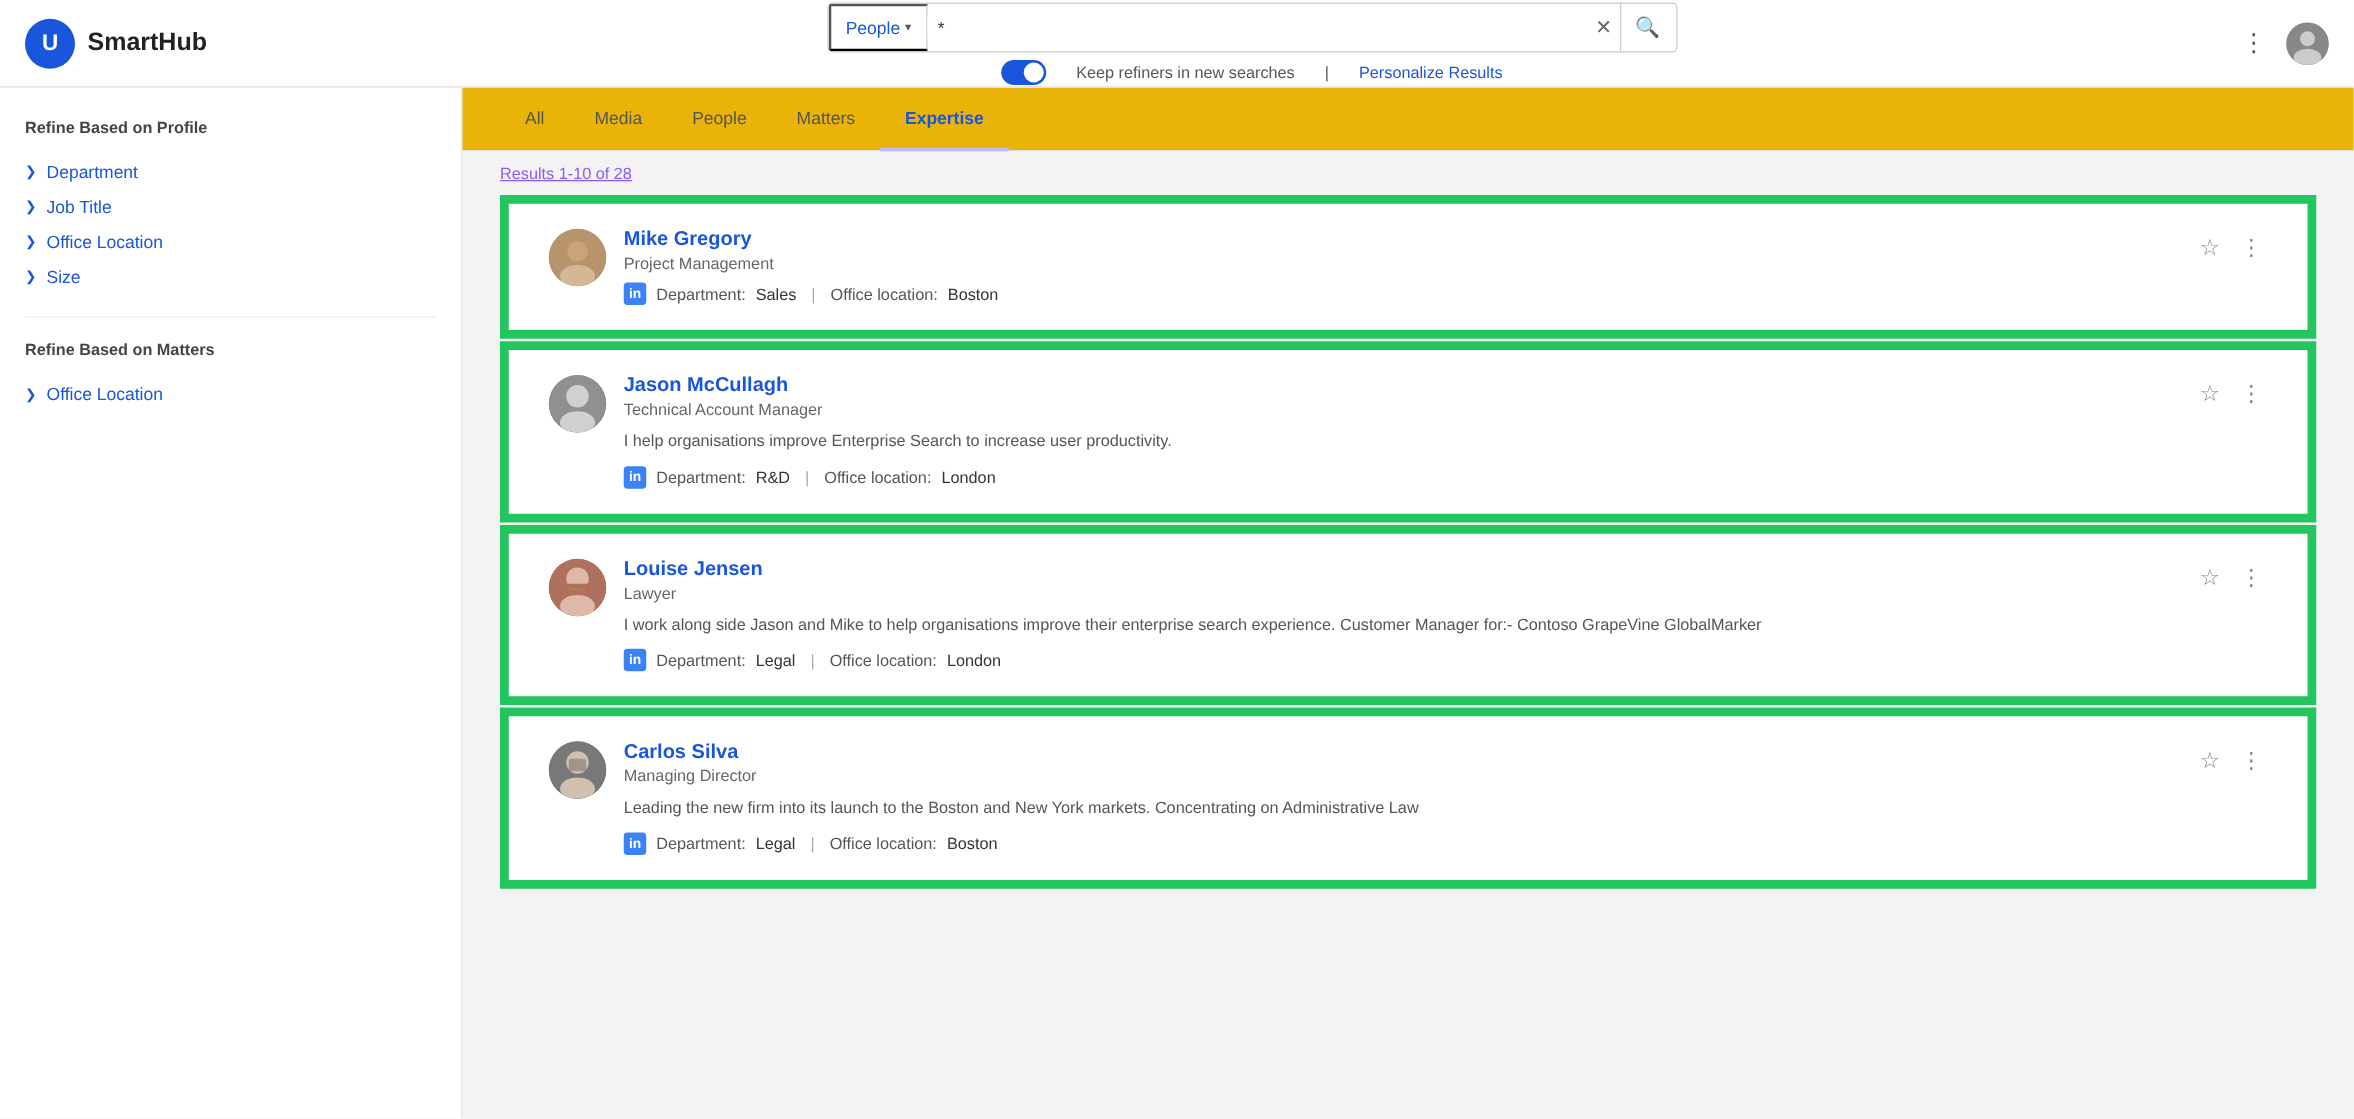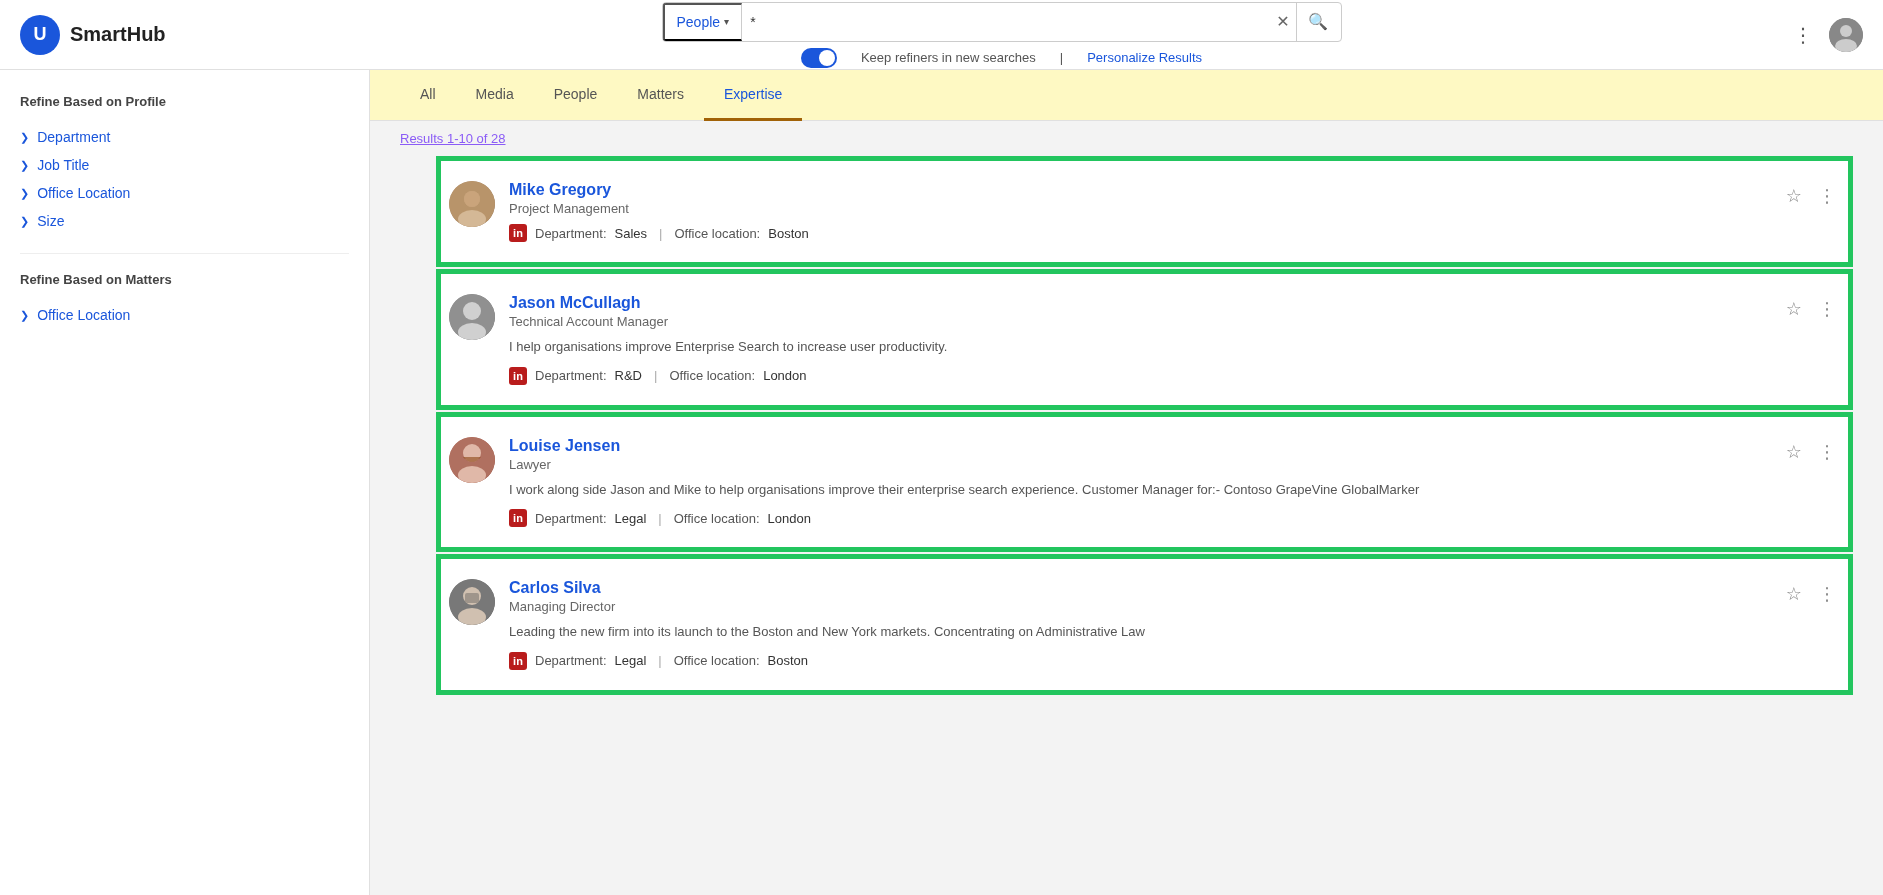--- a/index.html
+++ b/index.html
@@ -197,64 +197,63 @@
 
     
     .content-area {
       flex: 1;
       background: #f3f3f3;
       padding: 0;
     }
 
     
     .tabs-bar {
-      background: #fef9c3;
+      background: #eab308;
       display: flex;
       align-items: center;
       border-bottom: 1px solid #e0e0e0;
       padding: 0 30px;
     }
     .tab {
       padding: 16px 20px;
       font-size: 14px;
       color: #555;
       cursor: pointer;
       border-bottom: 3px solid transparent;
       margin-bottom: -1px;
     }
     .tab.active {
       color: #1a56db;
-      border-bottom: 3px solid #a16207;
-      font-weight: 400;
+      border-bottom: 3px solid #c4b5fd;
+      font-weight: 700;
     }
 
     
     .results-header {
       padding: 10px 30px;
       font-size: 13px;
       color: #8b5cf6;
       background: #f3f3f3;
       text-decoration: underline;
     }
 
     
     .results-list {
       padding: 0 30px 30px;
       display: flex;
       flex-direction: column;
       gap: 0;
     }
     .result-card {
       background: #fff;
-      border: 5px solid #22c55e;
-      padding: 20px 8px;
+      border: 7px solid #22c55e;
+      padding: 20px 32px;
       margin-bottom: 2px;
       display: flex;
       flex-direction: column;
-      margin-left: 36px;
     }
     .result-card-top {
       display: flex;
       align-items: flex-start;
       gap: 14px;
     }
     .result-avatar {
       width: 46px;
       height: 46px;
       border-radius: 50%;
@@ -289,21 +288,21 @@
     }
     .result-meta {
       display: flex;
       align-items: center;
       gap: 8px;
       font-size: 13px;
     }
     .linkedin-icon {
       width: 18px;
       height: 18px;
-      background: #b91c1c;
+      background: #3b82f6;
       border-radius: 3px;
       display: flex;
       align-items: center;
       justify-content: center;
       color: #fff;
       font-size: 11px;
       font-weight: 700;
       flex-shrink: 0;
     }
     .meta-label {

